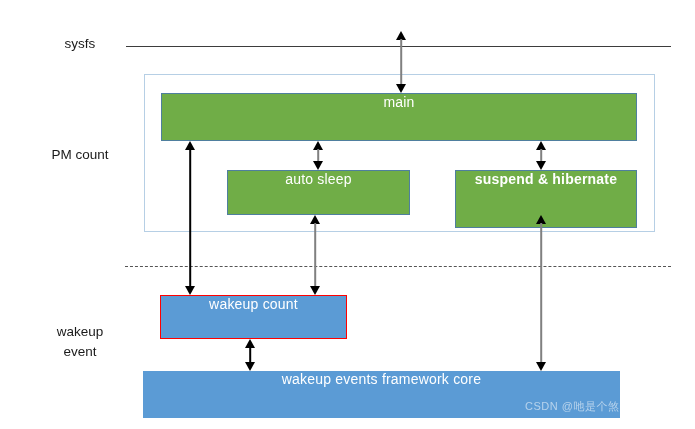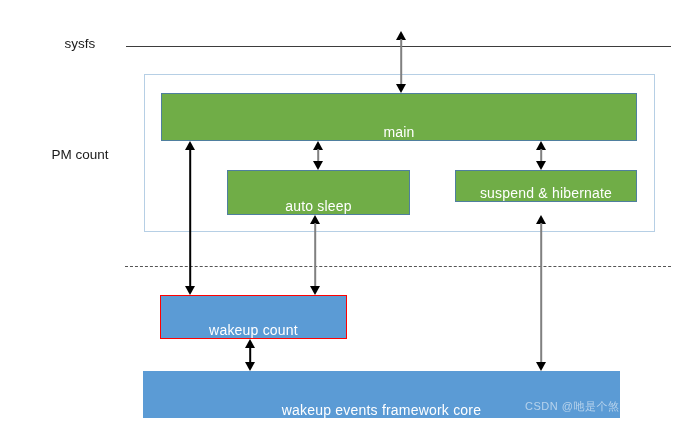--- a/index.html
+++ b/index.html
@@ -46,21 +46,21 @@
     border:1.3px solid #b6cfe5;
     background:#ffffff;
     box-sizing:border-box;
   }
 
   
   .box{
     position:absolute;
     box-sizing:border-box;
     display:flex;
-    align-items:flex-end;
+    align-items:flex-start;
     justify-content:center;
     color:#ffffff;
     font-size:14px;
     letter-spacing:.2px;
     text-align:center;
   }
   .box.green{background:#70AD47;border:1px solid #4f7f9e;}
   .box.blue{background:#5B9BD5;border:none;}
   .box.blue-red{background:#5B9BD5;border:1.4px solid #FF0000;}
 
@@ -96,37 +96,39 @@
 </style>
 </head>
 <body>
 
 <div class="stage">
 
   <div class="side-label" style="left:32px;top:34px;width:96px;">sysfs</div>
 
   <div class="side-label" style="left:28px;top:145px;width:104px;">PM count</div>
 
+  <div class="side-label" style="left:28px;top:322px;width:104px;">wakeup
+event</div>
 
 
   <div class="solid-sep" style="left:126px;top:46px;width:545px;"></div>
 
   <div class="dashed-sep" style="left:125px;top:266px;width:546px;"></div>
 
   <div class="pm-container" style="left:144px;top:74px;width:511px;height:158px;"></div>
 
   <div class="box green" style="left:161px;top:93px;width:476px;height:48px;">
     <span>main</span>
   </div>
 
   <div class="box green" style="left:227px;top:170px;width:183px;height:45px;">
     <span>auto sleep</span>
   </div>
 
-  <div class="box green" style="left:455px;top:170px;width:182px;height:32px;">
+  <div class="box green" style="left:455px;top:170px;width:182px;height:58px;font-weight:bold;">
     <span>suspend &amp; hibernate</span>
   </div>
 
   <div class="box blue-red" style="left:160px;top:295px;width:187px;height:44px;">
     <span>wakeup count</span>
   </div>
 
   <div class="box blue" style="left:143px;top:371px;width:477px;height:47px;">
     <span>wakeup events framework core</span>
   </div>

